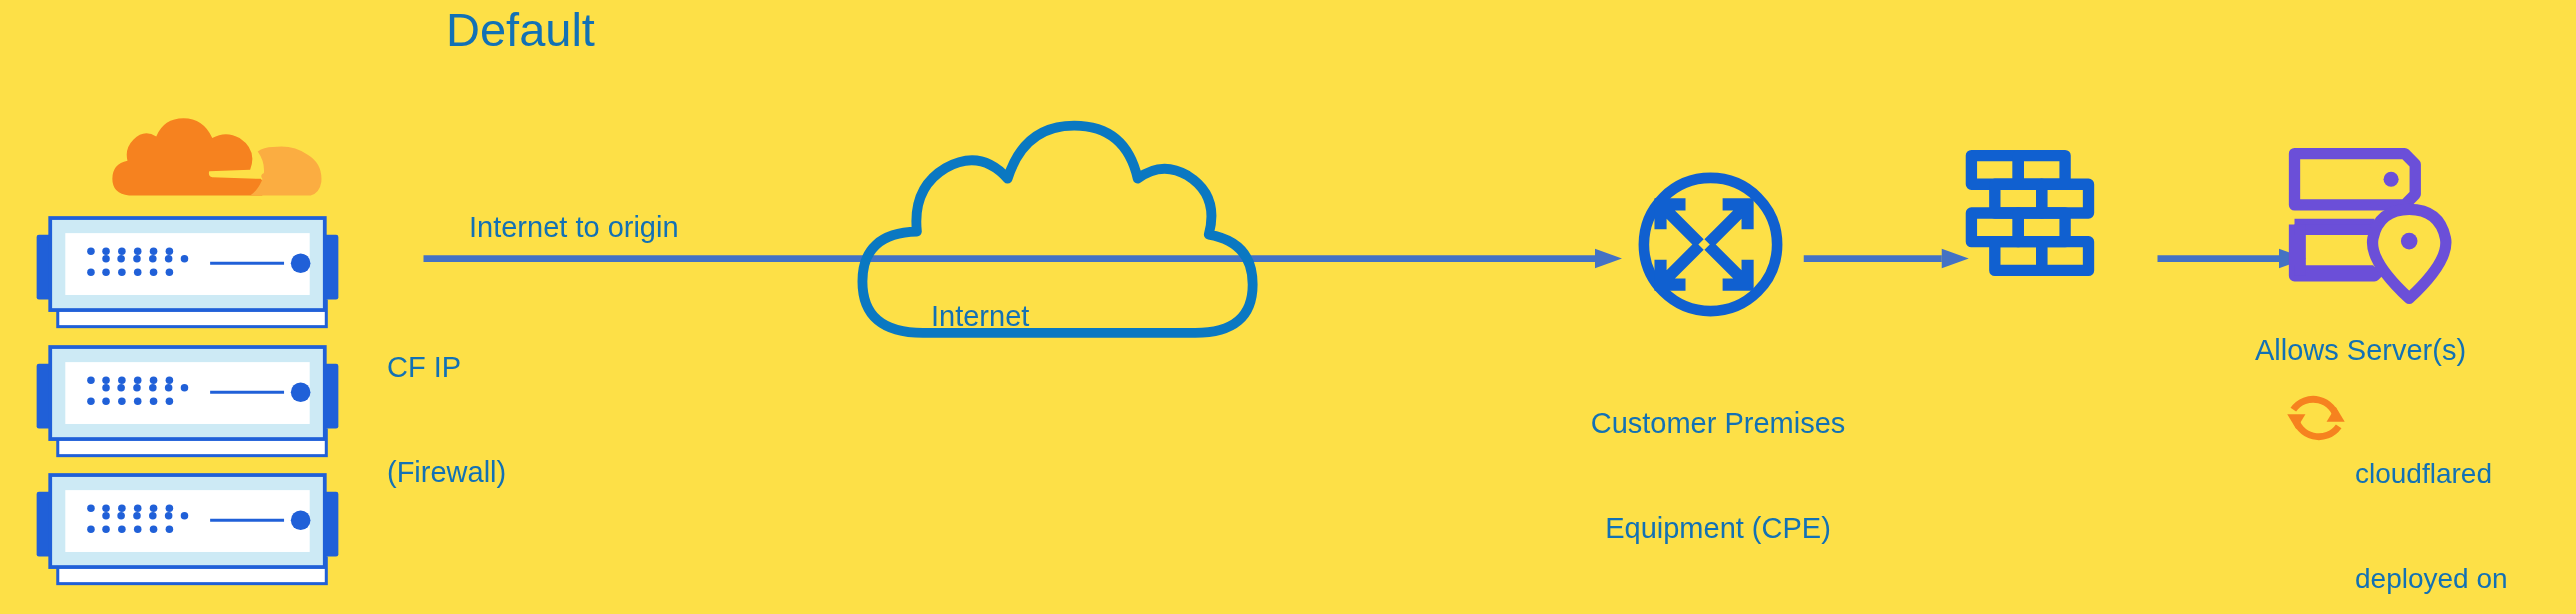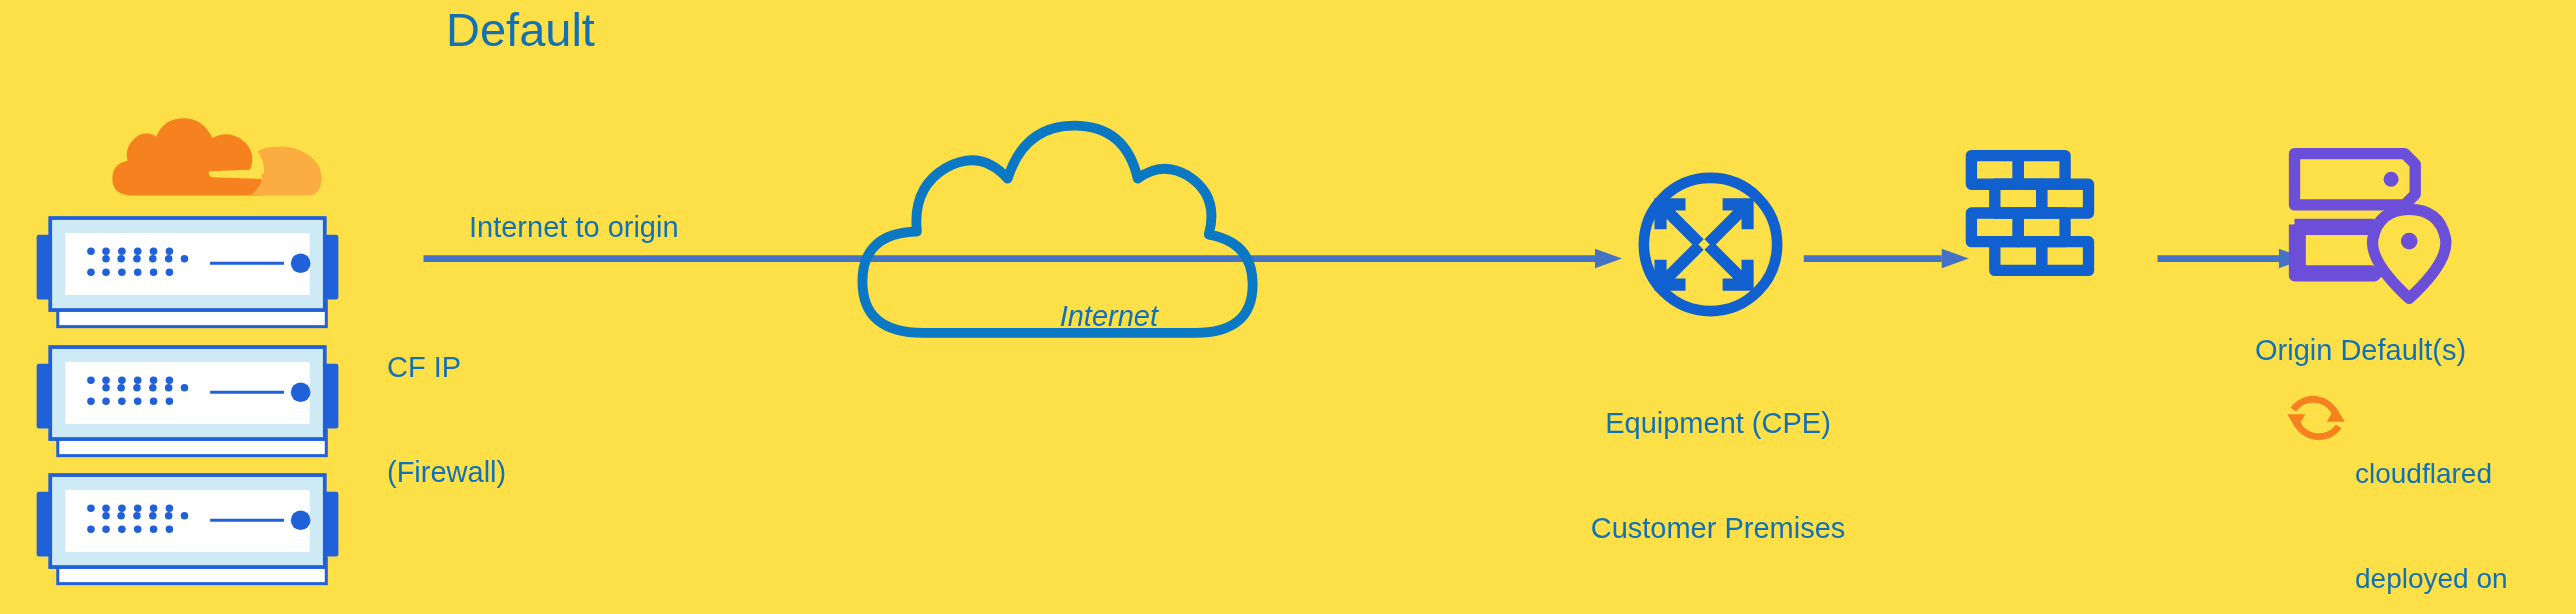--- a/index.html
+++ b/index.html
@@ -87,23 +87,22 @@
     left: 2355px;
     top: 386px;
     width: 227px;
     font-size: 28px;
     line-height: 35px;
   }
   #internet-label {
     left: 931px;
     top: 299px;
     width: 227px;
-    text-align: right;
+    text-align: left;
     font-size: 29px;
-    font-style: italic;
   }
 
   
   #main-arrow { left: 418px; top: 248px; width: 1211px; height: 21px; }
   #arrow-cpe-fw { left: 1803px; top: 248px; width: 168px; height: 21px; }
   #arrow-fw-origin { left: 2157px; top: 248px; width: 151px; height: 21px; }
 
   
   #internet-cloud { left: 832px; top: 106px; width: 439px; height: 242px; }
   #cpe-icon       { left: 1631px; top: 165px; width: 159px; height: 159px; }
@@ -284,22 +283,22 @@
         <path d="M31 166 L31 125 L47 125 L47 139 L85 101 L96 112 L58 150 L72 150 L72 166 Z"></path>
       </g>
 
       <g fill="#1060D0">
         <path d="M162 166 L121 166 L121 150 L135 150 L97 112 L108 101 L146 139 L146 125 L162 125 Z"></path>
       </g>
     </svg>
   </div>
 
   <div class="abs label-blue" id="cpe-label">
+    <div>Customer Premises</div>
     <div>Equipment (CPE)</div>
-    <div>Customer Premises</div>
   </div>
 
   <div class="abs" id="arrow-cpe-fw">
     <svg width="168" height="21" viewBox="0 0 222 28">
       <line x1="0" y1="14" x2="184" y2="14" stroke="#4472C4" stroke-width="9"></line>
       <polygon points="184,1 220,14 184,27" fill="#4472C4"></polygon>
     </svg>
   </div>
 
   <div class="abs" id="firewall-icon">
@@ -343,21 +342,21 @@
 
       <path d="M164 92
                Q204 92 212 130
                Q218 160 164 210
                Q110 160 116 130
                Q124 92 164 92 Z" fill="none" stroke="#6B4FD8" stroke-width="15" stroke-linejoin="round"></path>
       <circle cx="164" cy="134" r="11" fill="#6B4FD8"></circle>
     </svg>
   </div>
 
-  <div class="abs label-blue" id="origin-server-label">Origin Default(s)</div>
+  <div class="abs label-blue" id="origin-server-label">Allows Server(s)</div>
 
   <div class="abs" id="cloudflared-icon">
     <svg width="62" height="62" viewBox="0 0 82 82">
 
       <path d="M11 30 A32 32 0 0 1 69 44" fill="none" stroke="#F6821F" stroke-width="9" stroke-linecap="butt"></path>
       <polygon points="55,46 79,46 67,26" fill="#F6821F"></polygon>
 
       <path d="M71 52 A32 32 0 0 1 13 38" fill="none" stroke="#F6821F" stroke-width="9" stroke-linecap="butt"></path>
       <polygon points="3,36 27,36 15,56" fill="#F6821F"></polygon>
     </svg>

